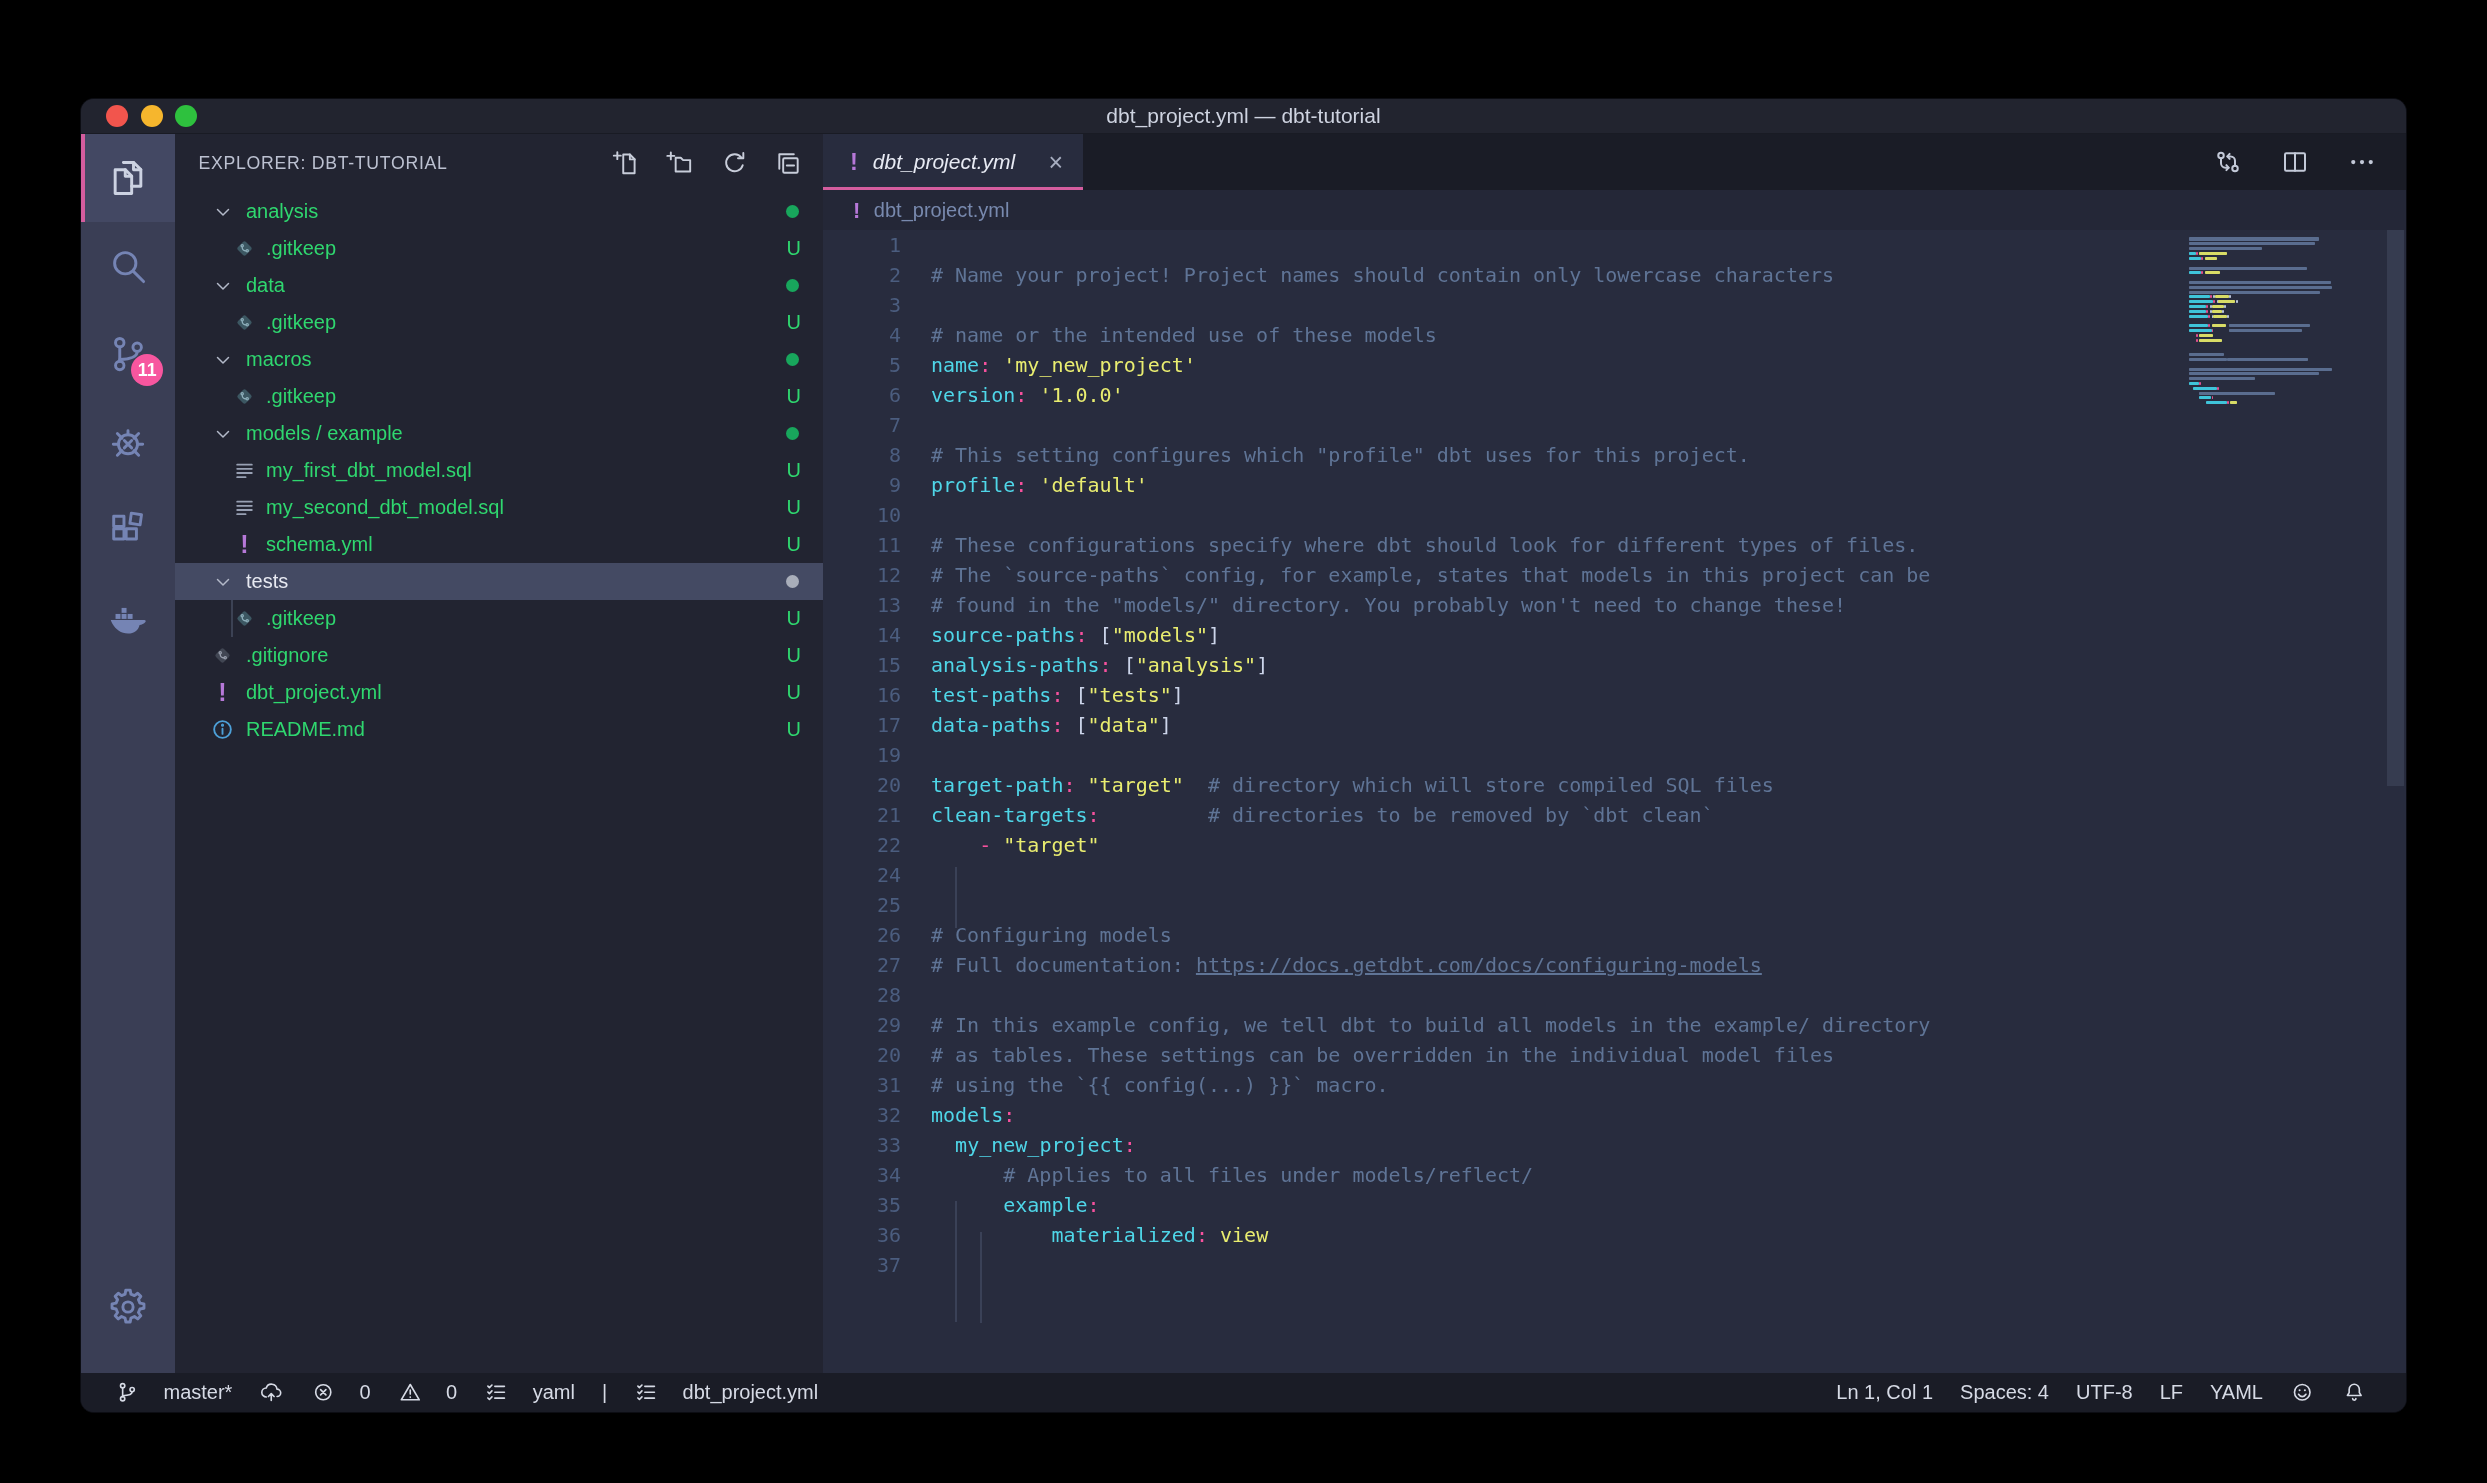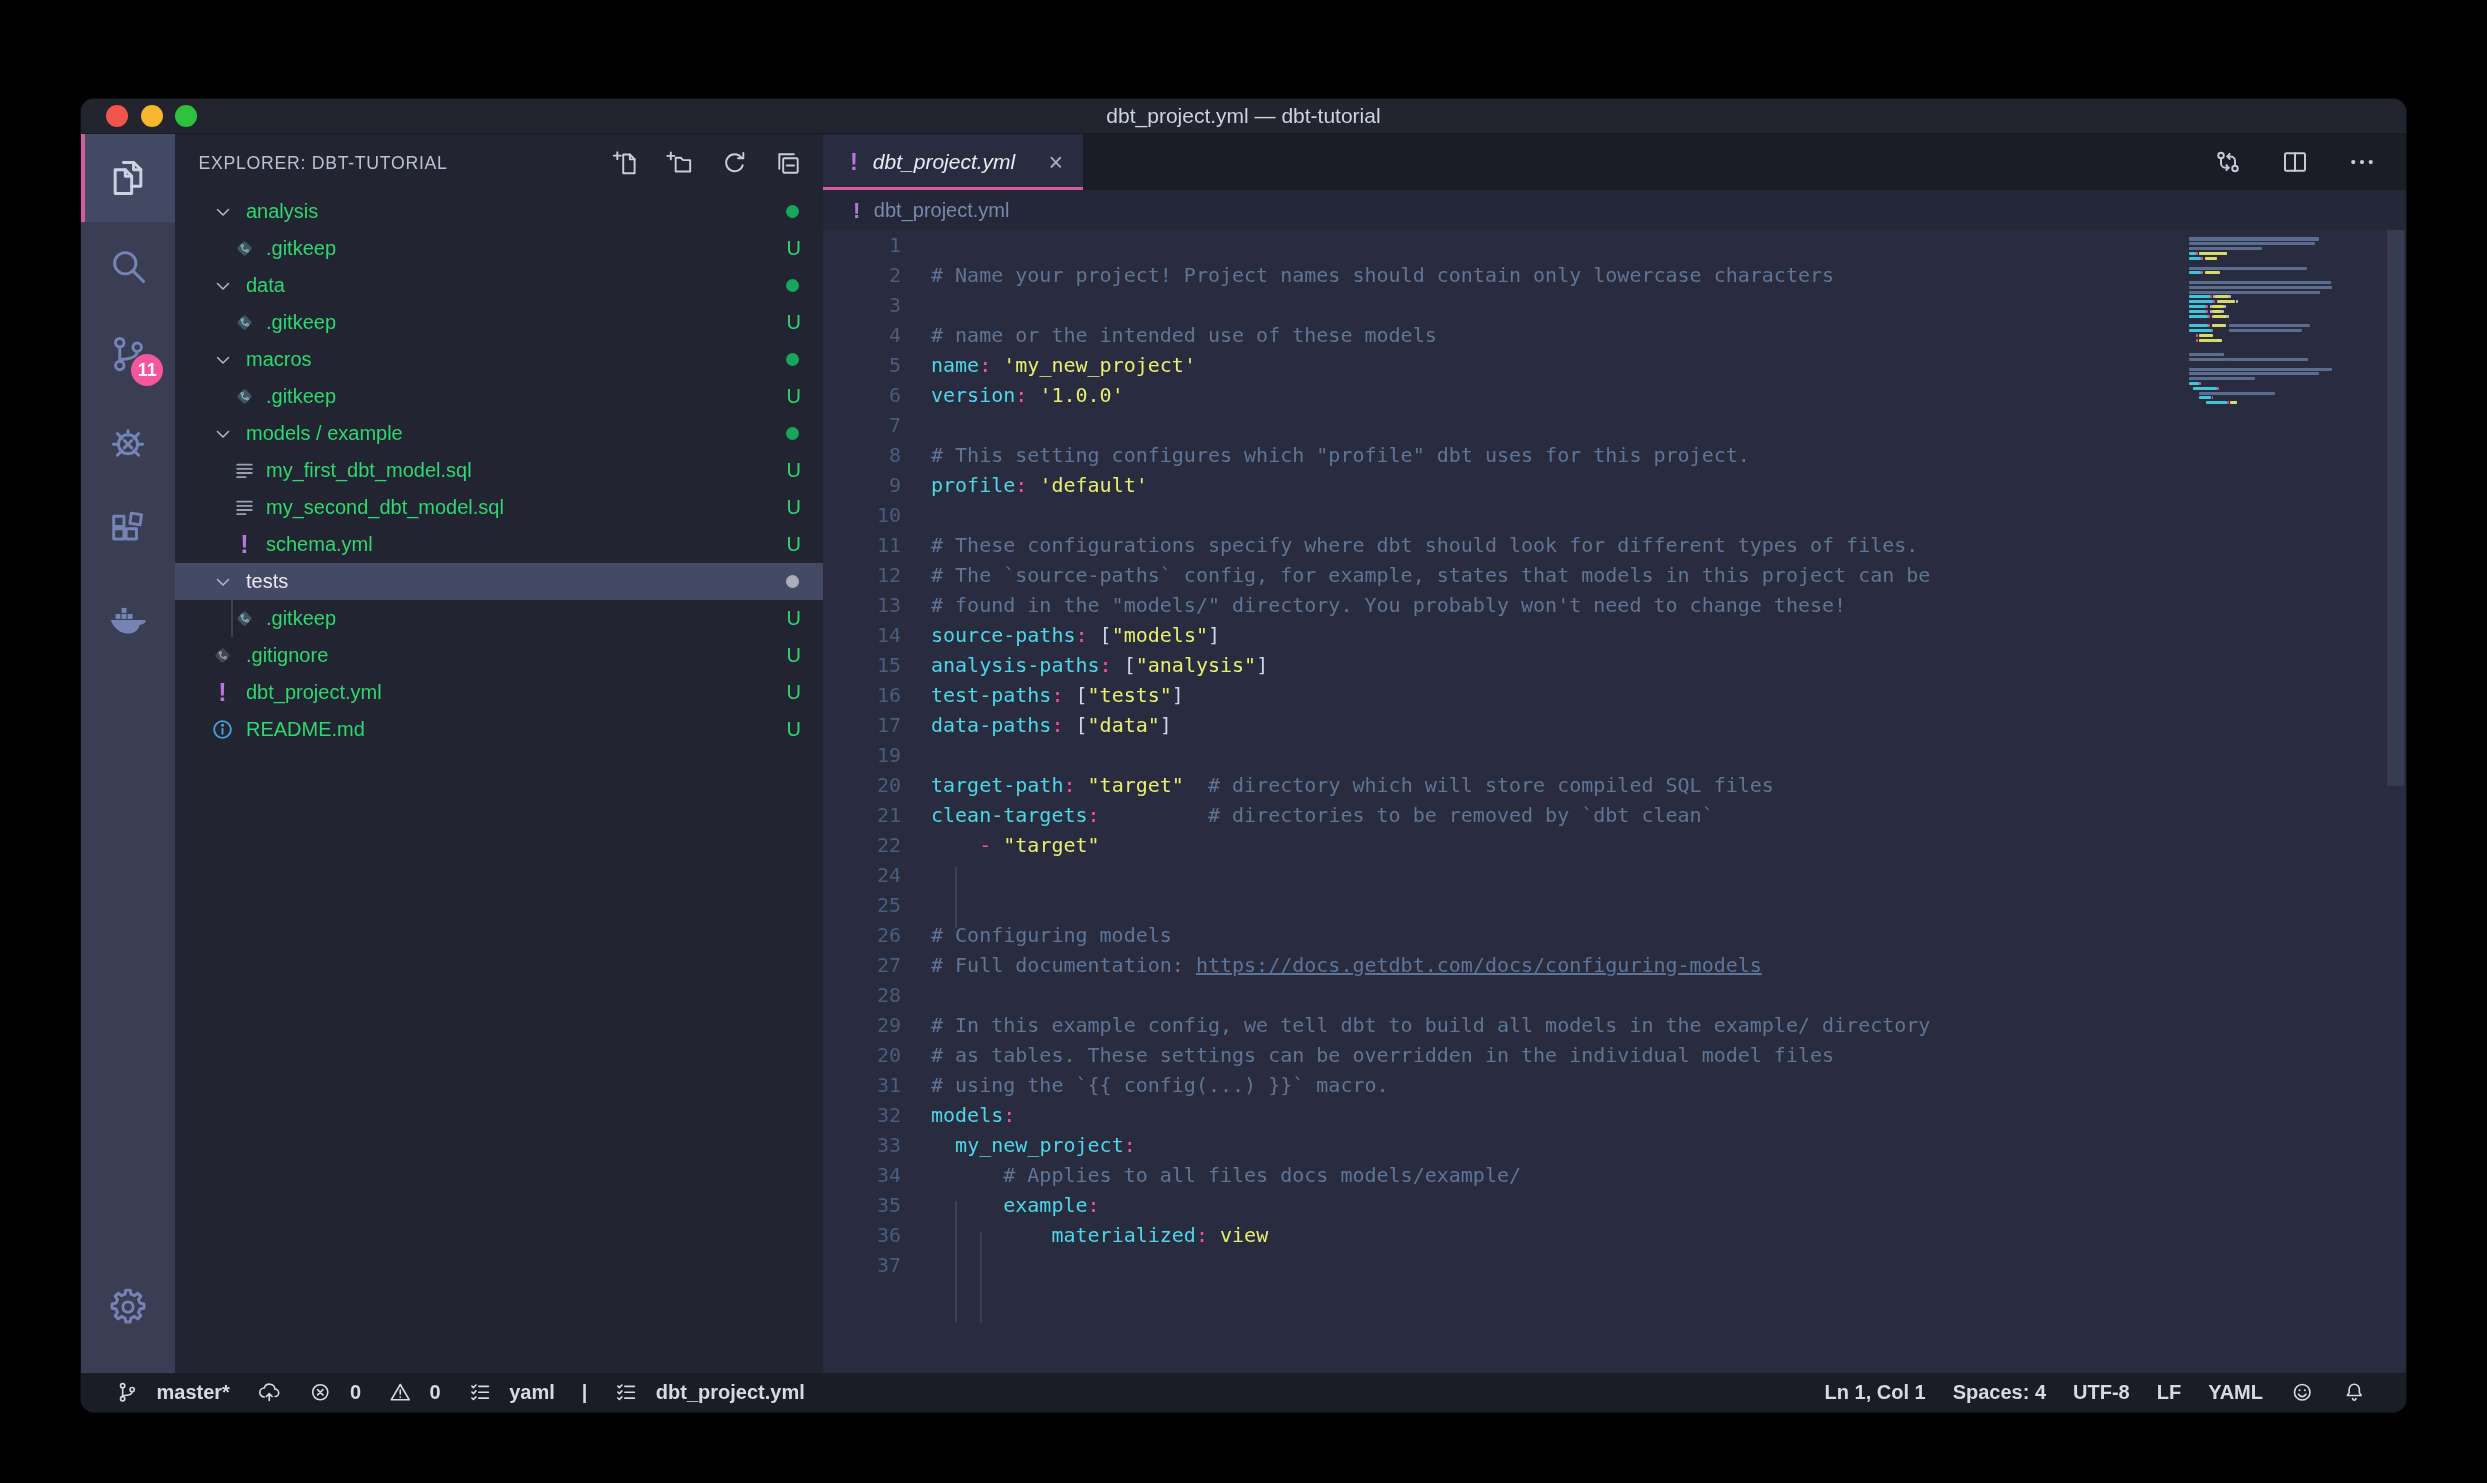--- a/index.html
+++ b/index.html
@@ -84,21 +84,21 @@
 
   .minimap { position:absolute; left:1366px; top:2.5px; width:160px; }
   .mm-seg { position:absolute; height:3.4px; border-radius:0.8px; }
   .scrollbar { position:absolute; right:1.7px; top:0; width:17px; height:556px; background:#363c50; }
 
   
   .statusbar { height:39px; background:#1a1c26; flex:none; display:flex; align-items:center;
                padding:0 40px 0 34px; color:#d6dae5; font-size:20px; }
   .st-left, .st-right { display:flex; align-items:center; gap:27px; }
   .st-right { margin-left:auto; }
-  .st-item { display:flex; align-items:center; gap:17px; white-space:nowrap;font-weight:bold; }
+  .st-item { display:flex; align-items:center; gap:24px; white-space:nowrap; }
   .st-item svg { width:24.5px; height:24.5px; }
 </style>
 </head>
 <body>
 
 <div class="window">
 
   <div class="titlebar">
     <div class="lights">
       <span class="light r"></span>
@@ -415,21 +415,21 @@
             <div class="code-line"><span class="ln">24</span></div>
             <div class="code-line"><span class="ln">25</span></div>
             <div class="code-line"><span class="ln">26</span><span class="tok-c"># Configuring models</span></div>
             <div class="code-line"><span class="ln">27</span><span class="tok-c"># Full documentation: </span><span class="tok-u">https://docs.getdbt.com/docs/configuring-models</span></div>
             <div class="code-line"><span class="ln">28</span></div>
             <div class="code-line"><span class="ln">29</span><span class="tok-c"># In this example config, we tell dbt to build all models in the example/ directory</span></div>
             <div class="code-line"><span class="ln">20</span><span class="tok-c"># as tables. These settings can be overridden in the individual model files</span></div>
             <div class="code-line"><span class="ln">31</span><span class="tok-c"># using the `{{ config(...) }}` macro.</span></div>
             <div class="code-line"><span class="ln">32</span><span class="tok-k">models</span><span class="tok-p">:</span></div>
             <div class="code-line"><span class="ln">33</span><span class="tok-t">  </span><span class="tok-k">my_new_project</span><span class="tok-p">:</span></div>
-            <div class="code-line"><span class="ln">34</span><span class="tok-t">      </span><span class="tok-c"># Applies to all files docs models/example/</span></div>
+            <div class="code-line"><span class="ln">34</span><span class="tok-t">      </span><span class="tok-c"># Applies to all files under models/reflect/</span></div>
             <div class="code-line"><span class="ln">35</span><span class="tok-t">      </span><span class="tok-k">example</span><span class="tok-p">:</span></div>
             <div class="code-line"><span class="ln">36</span><span class="tok-t">          </span><span class="tok-k">materialized</span><span class="tok-p">:</span><span class="tok-t"> </span><span class="tok-s">view</span></div>
             <div class="code-line"><span class="ln">37</span></div>
           </div>
         <div class="minimap">
             <div class="mm-seg" style="left: 0px; top: 4.8px; width: 130px; background: rgb(90, 109, 143);"></div>
             <div class="mm-seg" style="left: 0px; top: 9.6px; width: 126px; background: rgb(90, 109, 143);"></div>
             <div class="mm-seg" style="left: 0px; top: 14.4px; width: 73px; background: rgb(90, 109, 143);"></div>
             <div class="mm-seg" style="left: 0px; top: 19px; width: 7px; background: rgb(63, 196, 218);"></div>
             <div class="mm-seg" style="left: 7px; top: 19px; width: 1.7px; background: rgb(224, 80, 143);"></div>

